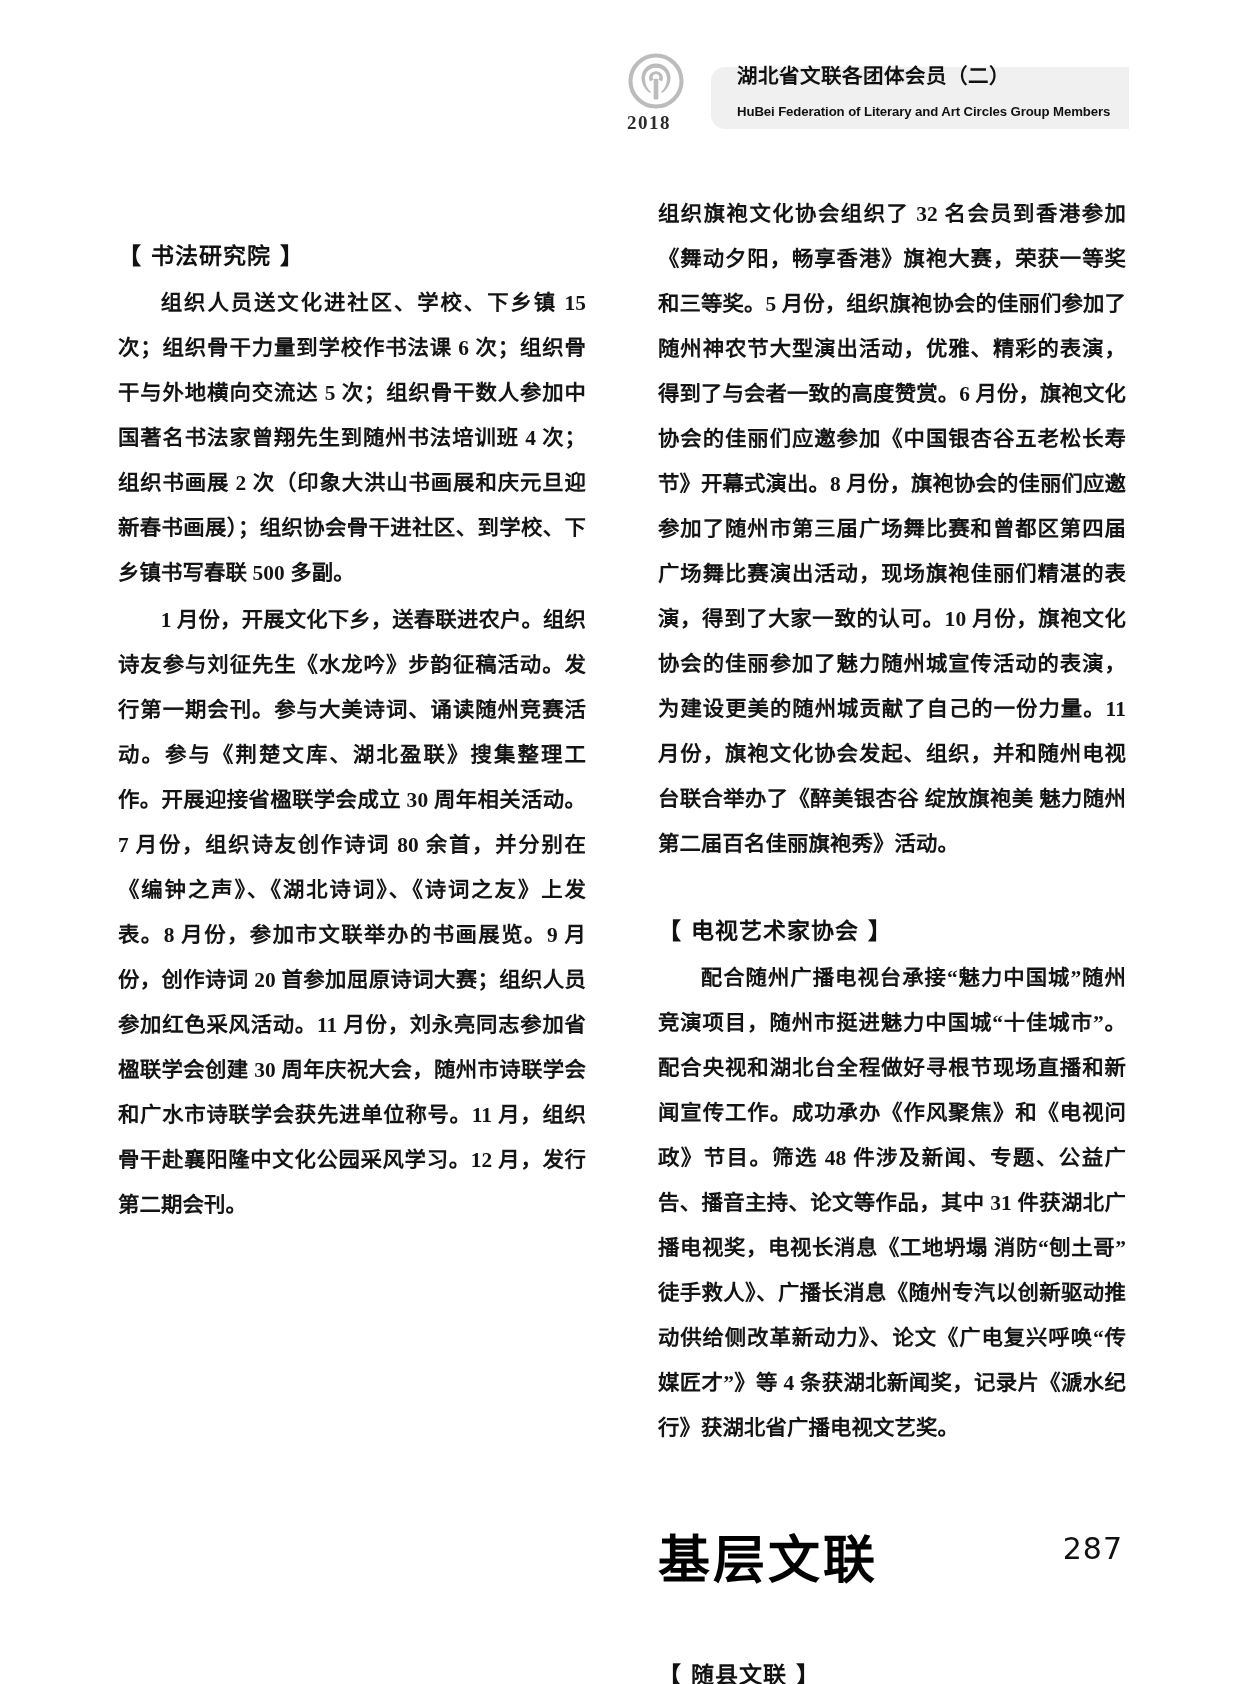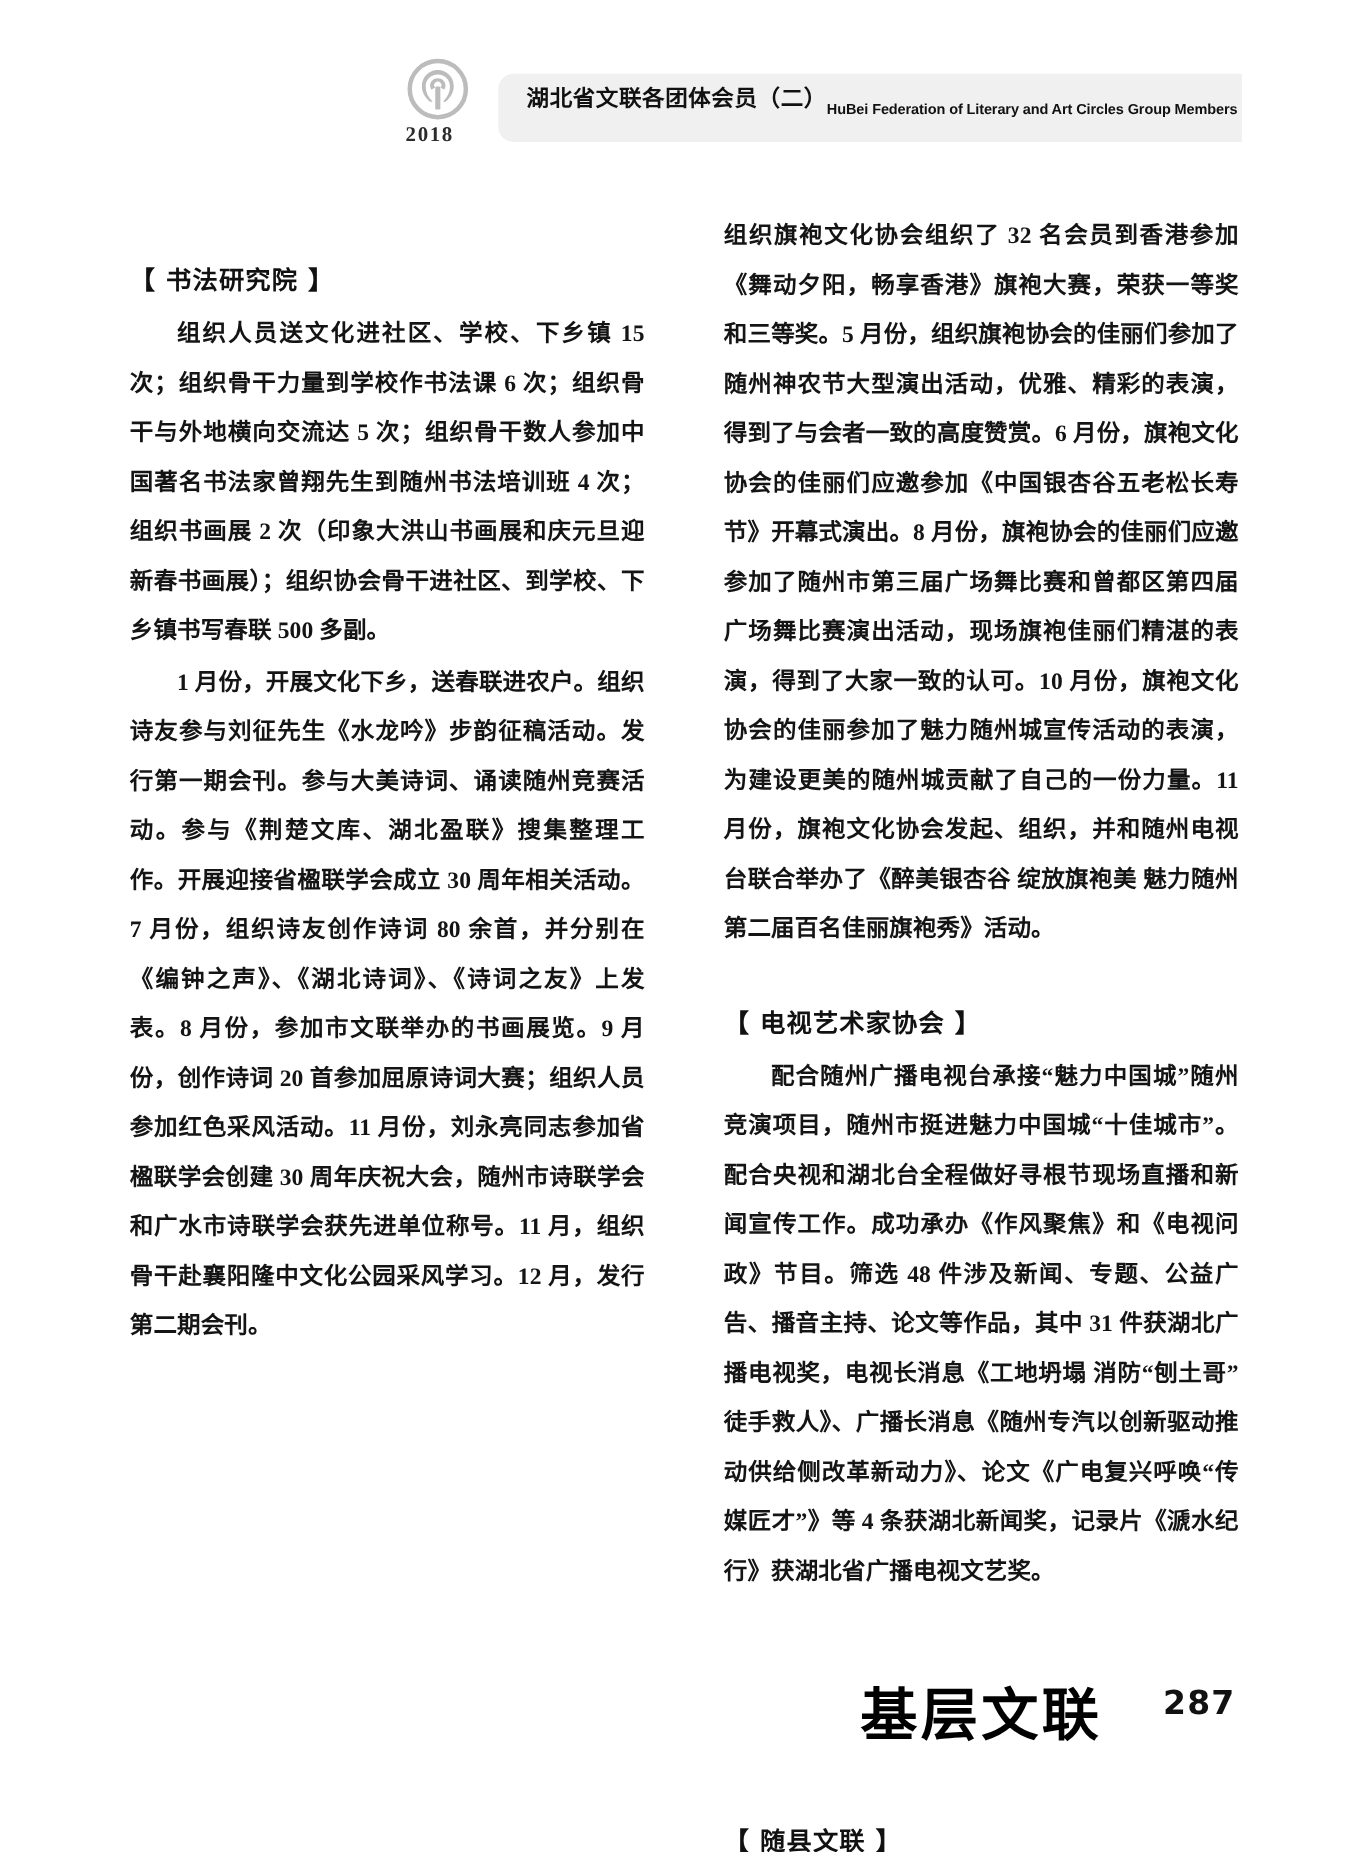--- a/index.html
+++ b/index.html
@@ -56,21 +56,21 @@
     margin-top: 2px;
   }
   .header-plate {
     background: #f0f0f0;
     border-radius: 14px 0 0 14px;
     padding: 10px 4px 10px 26px;
     min-width: 418px;
     height: 62px;
     box-sizing: border-box;
     display: flex;
-    flex-direction: row;
+    flex-direction: column;
     justify-content: flex-end;
   }
   .header-title-cn {
     font-family: "DejaVu Sans", "Liberation Sans", sans-serif;
     font-weight: bold;
     font-size: 20.5px;
     color: #111111;
     letter-spacing: 0.5px;
     line-height: 1.2;
     white-space: nowrap;
@@ -124,34 +124,33 @@
     letter-spacing: 1px;
   }
   .gap-before-heading { margin-top: 42px; }
   .gap-after-heading  { margin-top: 2px; }
 
   .big-heading {
     font-family: "DejaVu Sans", "Liberation Sans", sans-serif;
     font-weight: bold;
     font-size: 52px;
     line-height: 1.2;
-    text-align: center;
     color: #000000;
     letter-spacing: 3px;
     margin: 78px 0 0 0;
   }
   .spacer-after-big { height: 62px; }
 
   
   .page-number {
     position: absolute;
     right: 118px;
     bottom: 118px;
     font-family: "DejaVu Sans", "Liberation Sans", sans-serif;
-    font-weight: bold;
+    font-weight: normal;
     font-size: 30px;
     color: #111111;
     letter-spacing: 1px;
   }
 </style>
 </head>
 <body>
 
 <div class="page">
 

